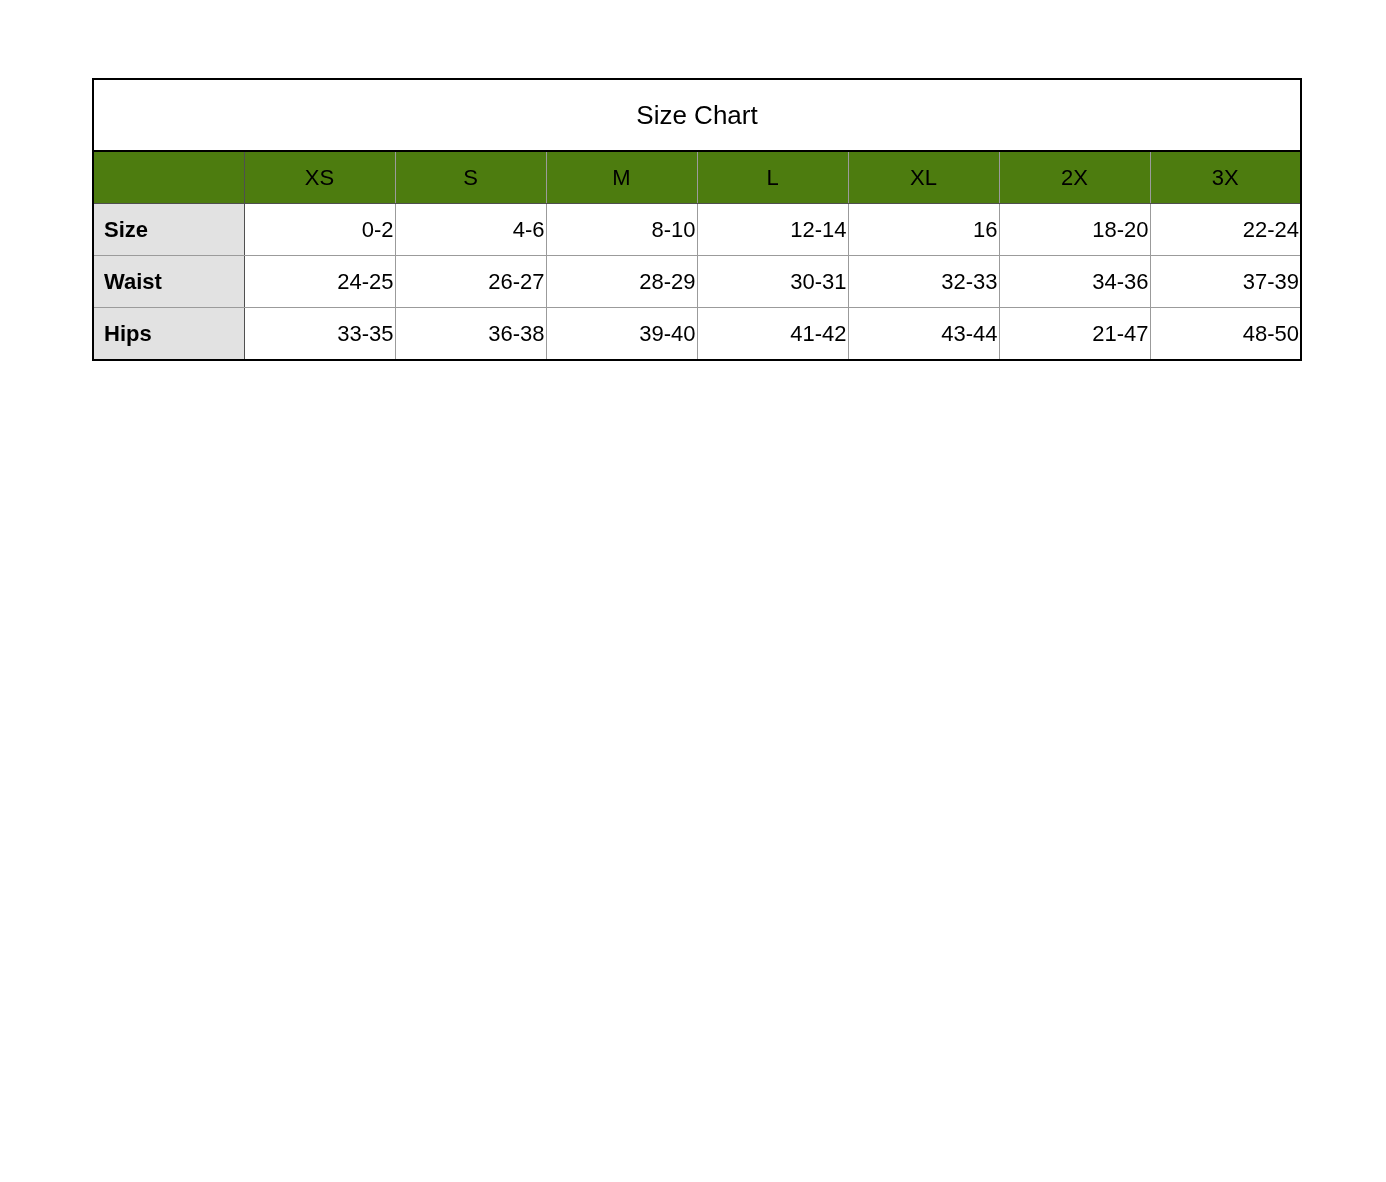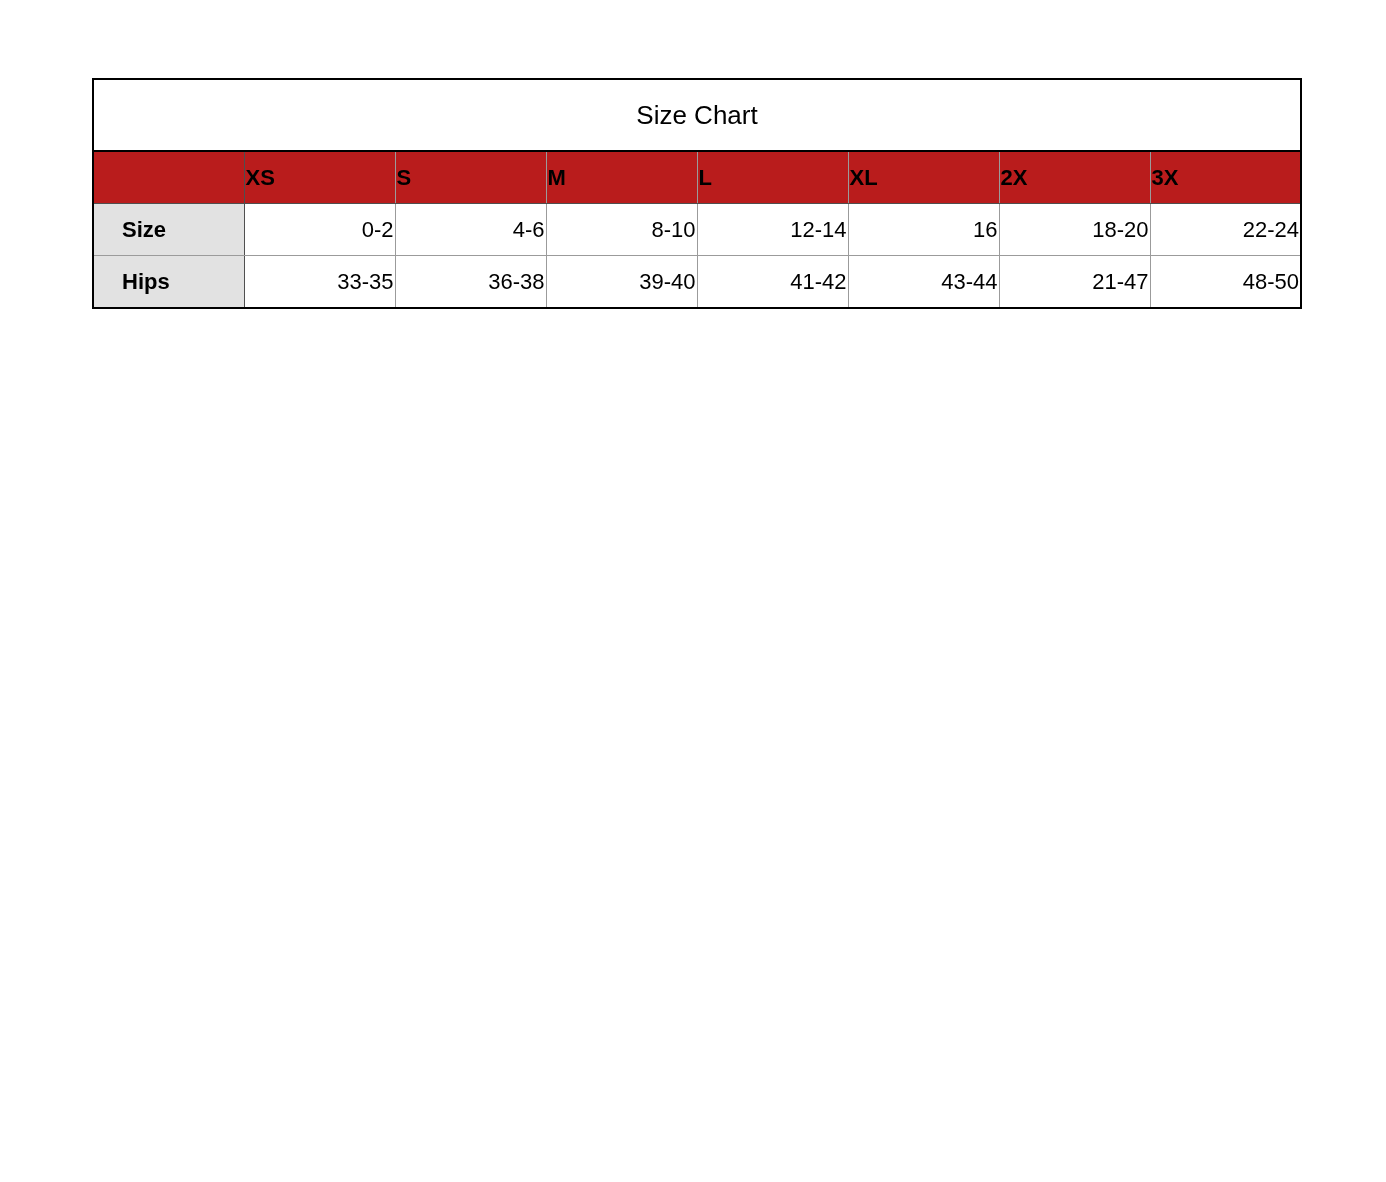--- a/index.html
+++ b/index.html
@@ -35,31 +35,31 @@
     background: #ffffff;
     border-bottom: 2px solid #000000;
   }
   th, td {
     height: 49px;
     font-size: 22px;
     vertical-align: middle;
     border: 1px solid #9b9b9b;
   }
   tr.head-row th {
-    background: #b91c1c;
-    font-weight: bold;
-    text-align: left;
+    background: #4d7c0f;
+    font-weight: normal;
+    text-align: center;
     border-bottom: 1px solid #4f4f4f;
     border-top: 2px solid #000000;
   }
   th.row-label {
     background: #e2e2e2;
     font-weight: bold;
     text-align: left;
-    padding-left: 28px;
+    padding-left: 10px;
     border-right: 1px solid #4f4f4f;
   }
   td.value-cell {
     background: #ffffff;
     text-align: right;
     font-weight: 400;
   }
 </style>
 </head>
 <body>
@@ -96,20 +96,30 @@
         <th class="row-label">Size</th>
         <td class="value-cell">0-2</td>
         <td class="value-cell">4-6</td>
         <td class="value-cell">8-10</td>
         <td class="value-cell">12-14</td>
         <td class="value-cell">16</td>
         <td class="value-cell">18-20</td>
         <td class="value-cell">22-24</td>
       </tr>
       <tr>
+        <th class="row-label">Waist</th>
+        <td class="value-cell">24-25</td>
+        <td class="value-cell">26-27</td>
+        <td class="value-cell">28-29</td>
+        <td class="value-cell">30-31</td>
+        <td class="value-cell">32-33</td>
+        <td class="value-cell">34-36</td>
+        <td class="value-cell">37-39</td>
+      </tr>
+      <tr>
         <th class="row-label">Hips</th>
         <td class="value-cell">33-35</td>
         <td class="value-cell">36-38</td>
         <td class="value-cell">39-40</td>
         <td class="value-cell">41-42</td>
         <td class="value-cell">43-44</td>
         <td class="value-cell">21-47</td>
         <td class="value-cell">48-50</td>
       </tr>
     </tbody>

